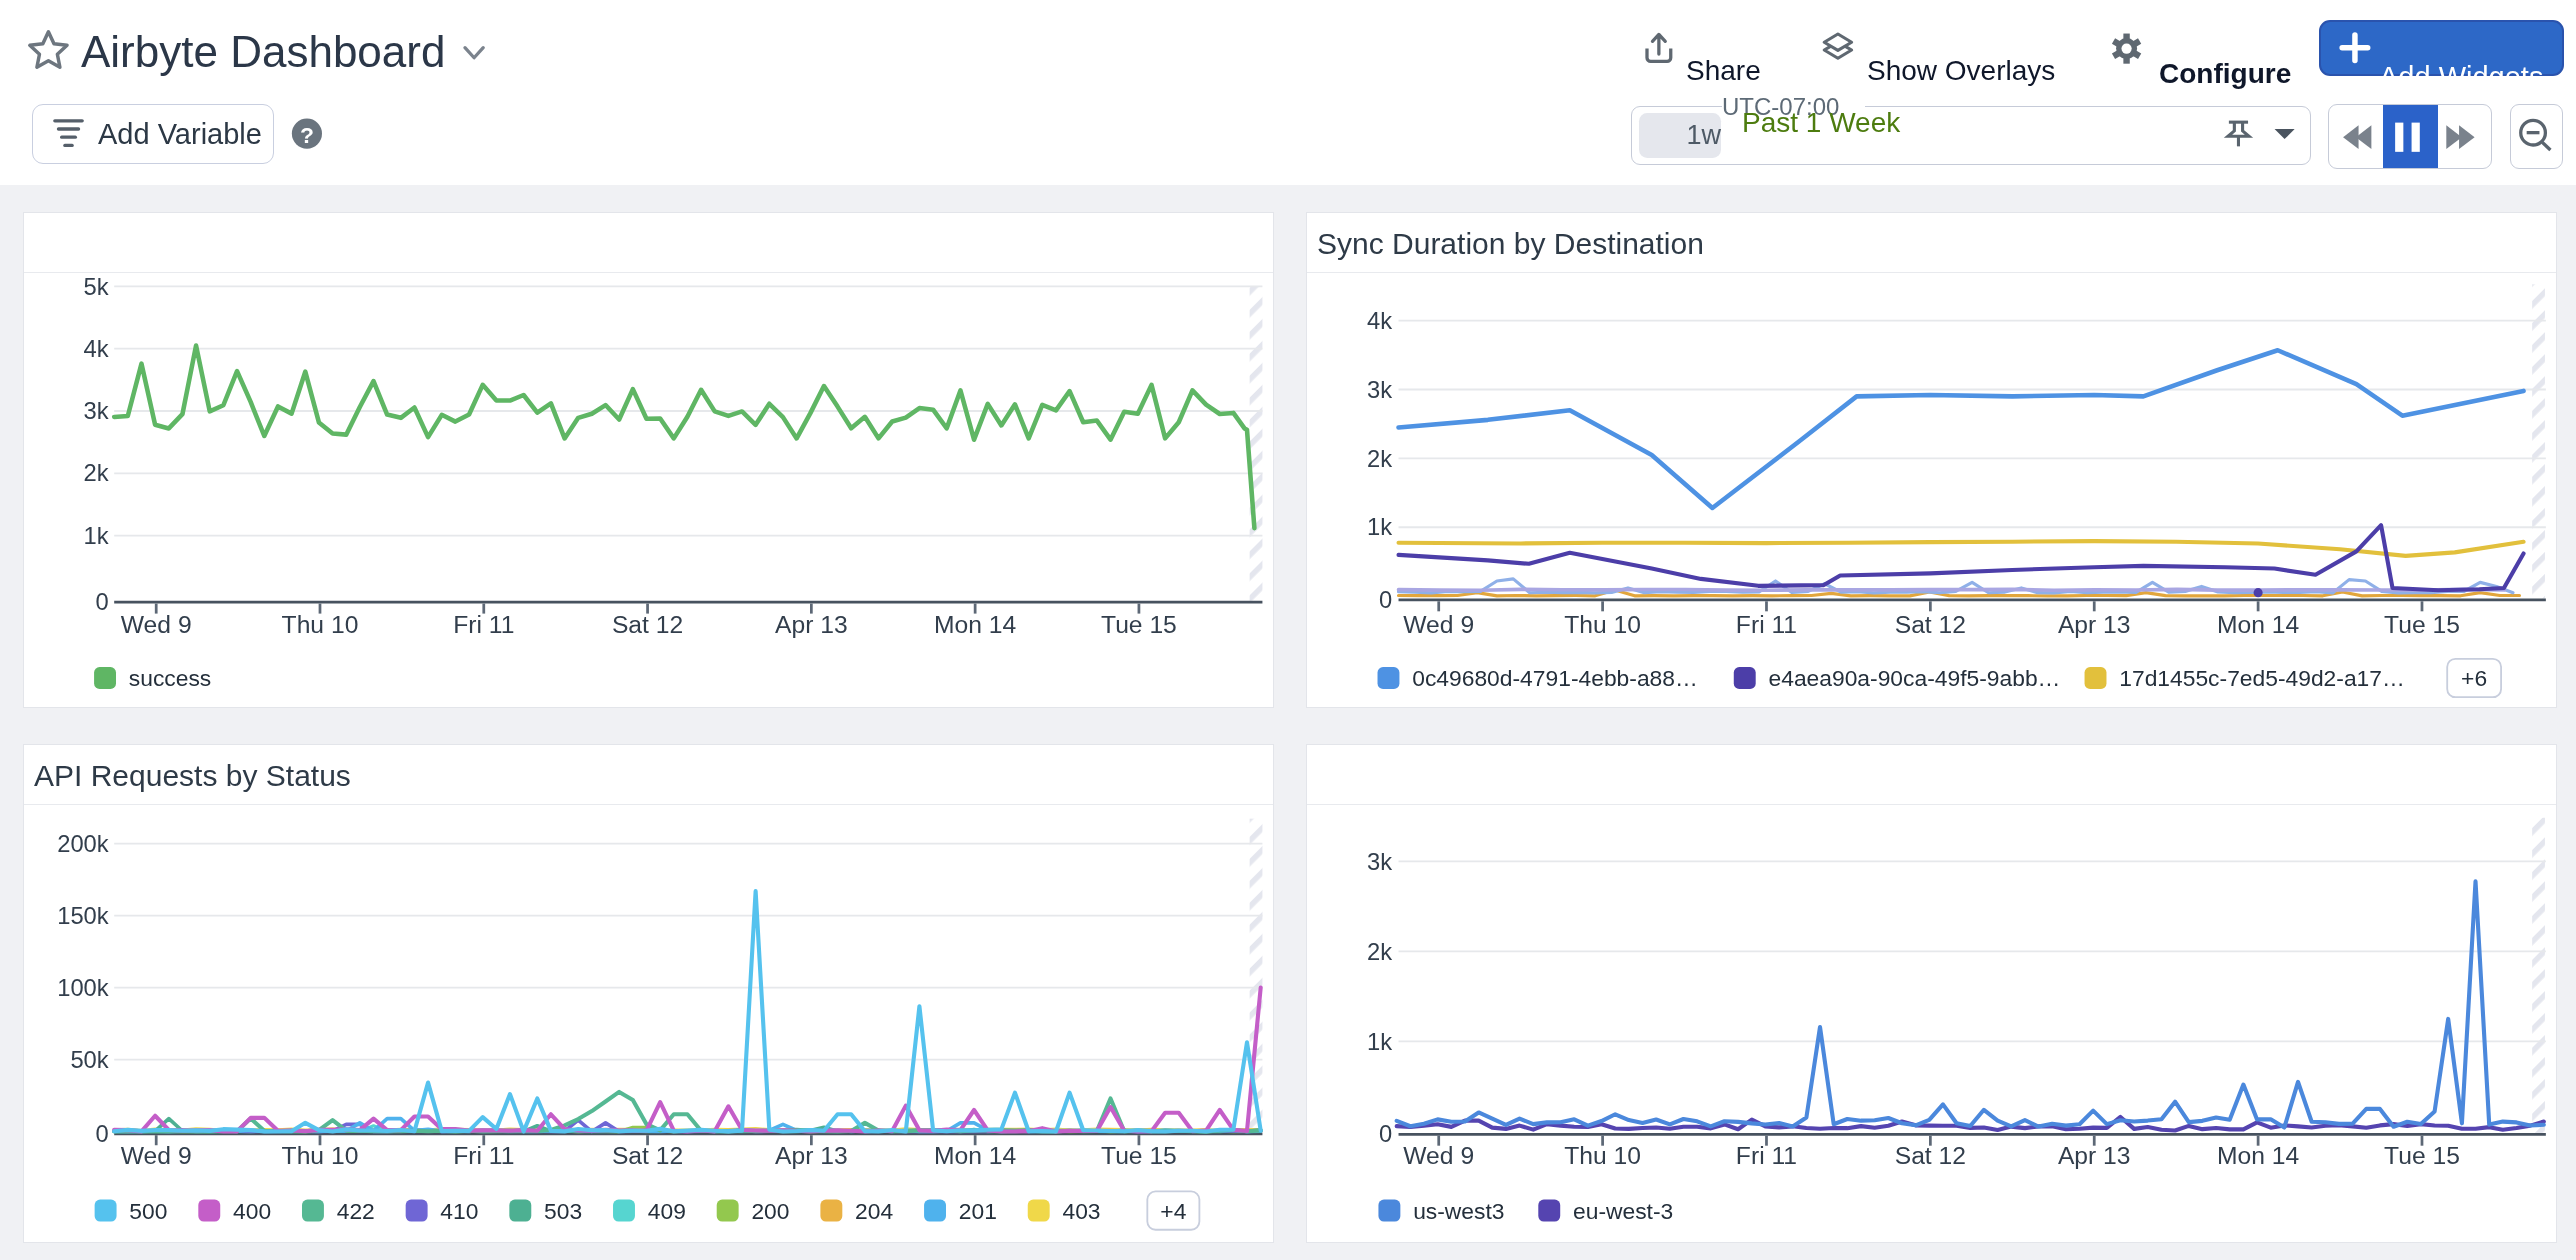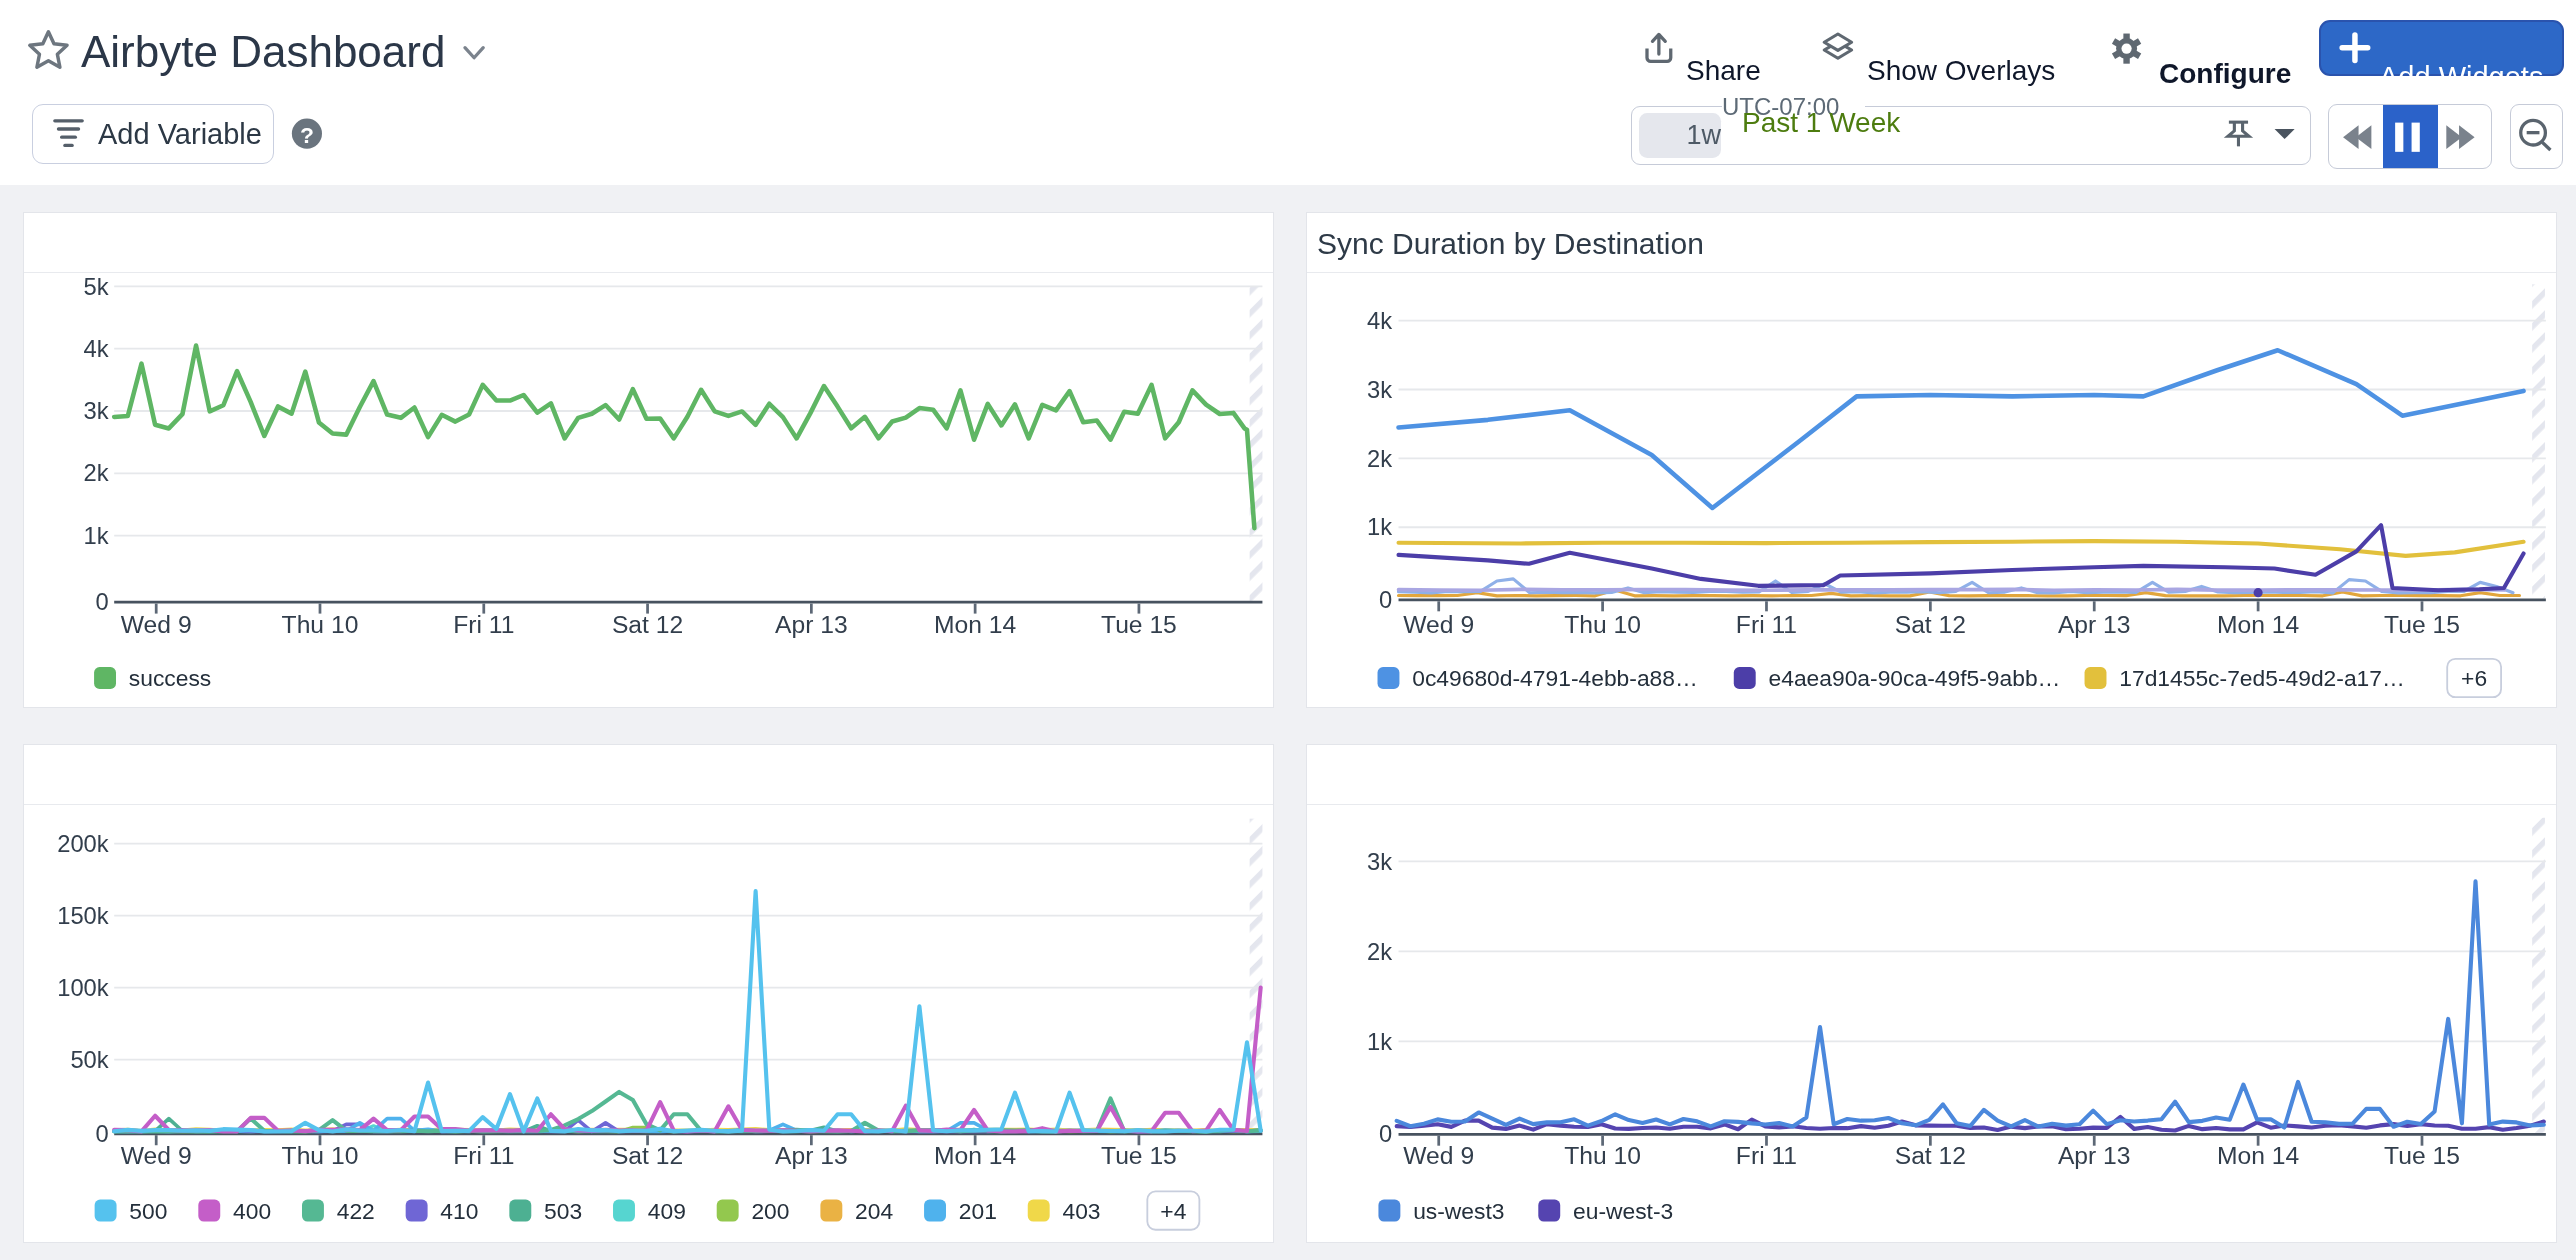--- a/index.html
+++ b/index.html
@@ -40,20 +40,21 @@
 <div id="content"></div>
 
 <div class="card" style="left:23px;top:212px;width:1251px;height:496px;">
     <div class="cardhdr"></div>
   </div>
 <div class="card" style="left:1306px;top:212px;width:1251px;height:496px;">
     <div class="cardtitle">Sync Duration by Destination</div>
     <div class="cardhdr"></div>
   </div>
 <div class="card" style="left:23px;top:744px;width:1251px;height:499px;">
+    <div class="cardtitle">API Requests by Status</div>
     <div class="cardhdr"></div>
   </div>
 <div class="card" style="left:1306px;top:744px;width:1251px;height:499px;">
     <div class="cardhdr"></div>
   </div>
 
 <svg id="bigsvg" width="2576" height="1261" viewBox="0 0 2820 1380">
 <defs>
 <pattern id="hatch" width="17" height="17" patternTransform="rotate(45)" patternUnits="userSpaceOnUse">
 <rect width="17" height="17" fill="#ffffff"></rect>

